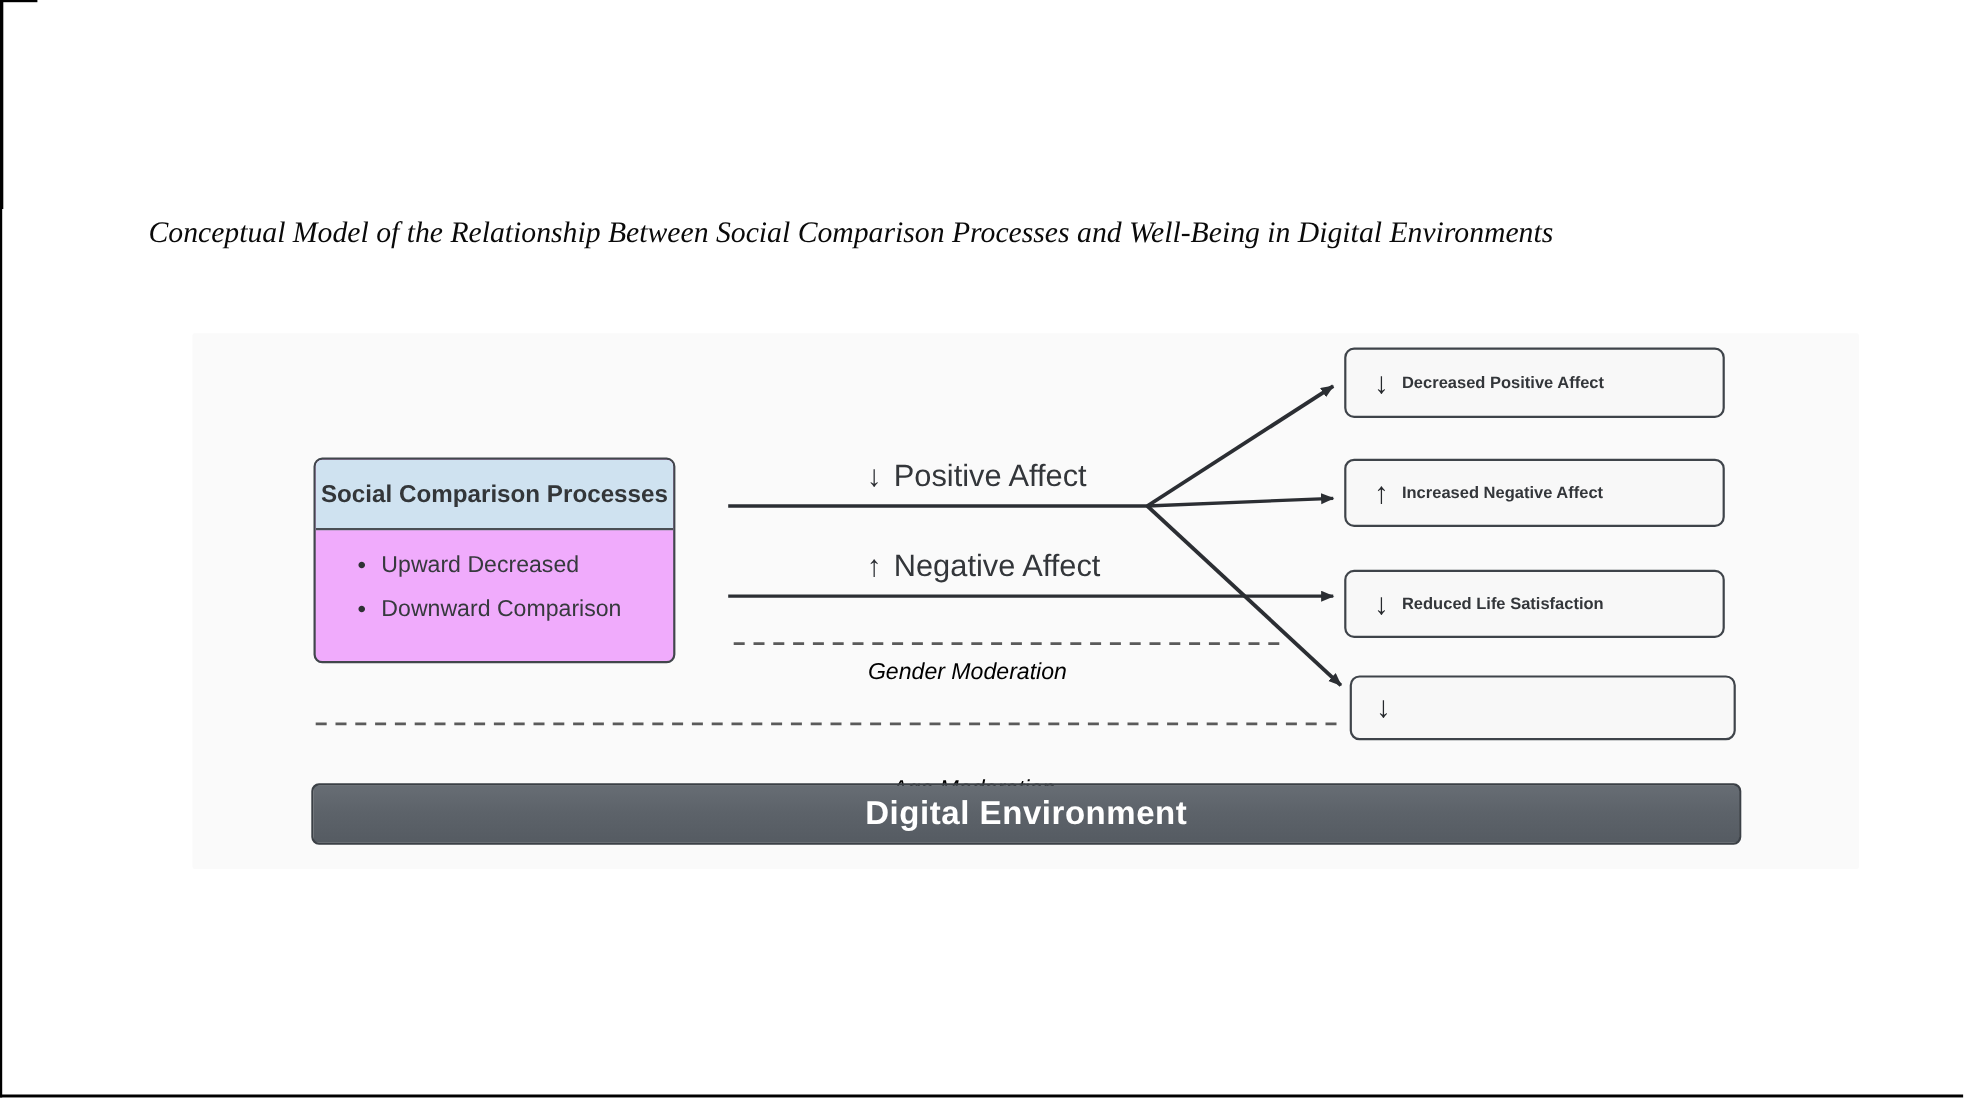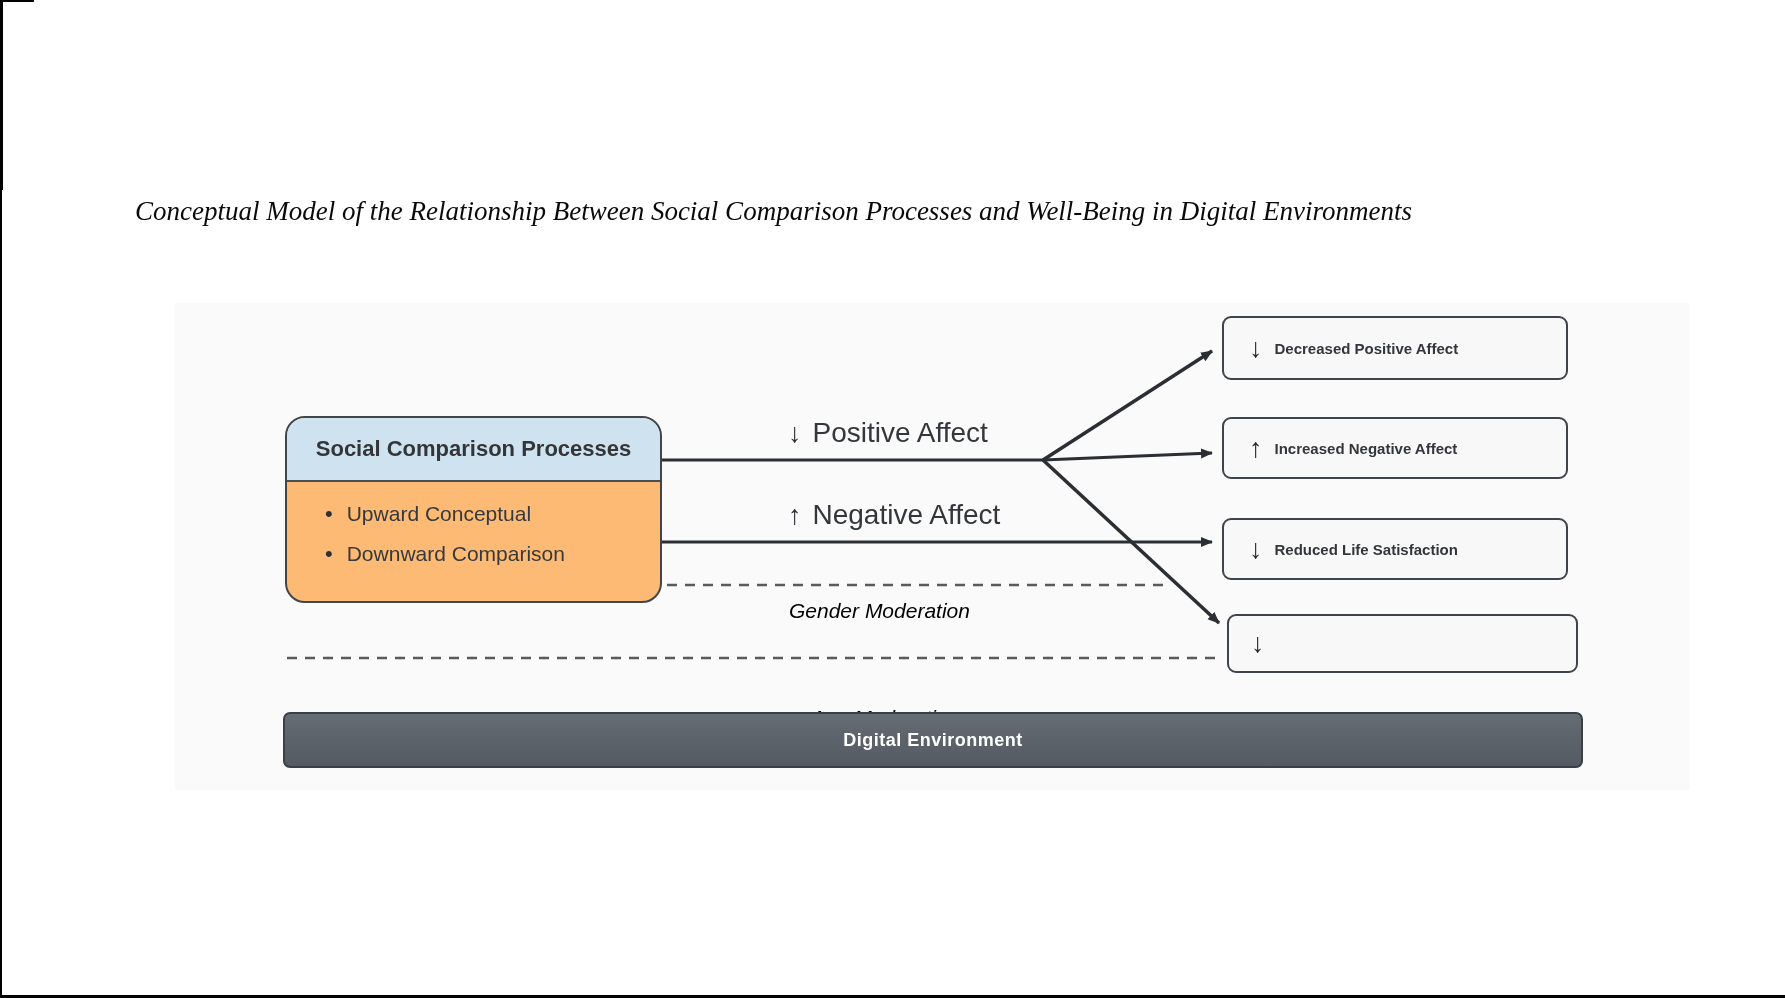--- a/index.html
+++ b/index.html
@@ -26,22 +26,22 @@
 
   .canvas-bg{
     position:absolute;left:175px;top:303px;width:1515px;height:487px;
     background:#fafafa;border-radius:2px;
   }
 
   .connectors{position:absolute;left:0;top:0;pointer-events:none;}
 
   
   .source-box{
-    position:absolute;left:285px;top:416px;width:377px;height:187px;
-    background:#fdba74;border:2.5px solid #41464c;border-radius:20px;
+    position:absolute;left:285px;top:416px;width:329px;height:187px;
+    background:#f0abfc;border:2.5px solid #41464c;border-radius:8px;
     box-sizing:border-box;overflow:hidden;
   }
   .source-header{
     height:62px;background:#cfe2f0;border-bottom:2px solid #4a4f55;
     display:flex;align-items:center;justify-content:center;
     font-size:22px;font-weight:700;color:#333639;
   }
   .source-body{padding:20px 0 0 38px;display:flex;flex-direction:column;gap:16px;}
   .bullet-item{display:flex;align-items:center;gap:14px;font-size:21px;color:#36393d;}
   .bullet{font-size:22px;line-height:1;color:#2e3134;}
@@ -77,21 +77,21 @@
   .outcome-4{left:1227px;top:614px;width:351px;height:59px;gap:9px;padding-left:22px;}
 
   
   .env-bar{
     position:absolute;left:283px;top:712px;width:1300px;height:56px;
     background:linear-gradient(180deg,#676d74 0%,#5d636a 45%,#555b62 100%);
     border:2px solid #3b4046;border-radius:7px;box-sizing:border-box;
     display:flex;align-items:center;justify-content:center;
   }
   .env-bar-label{
-    color:#ffffff;font-size:18px;font-weight:700;letter-spacing:0.5px;
+    color:#ffffff;font-size:30px;font-weight:700;letter-spacing:0.5px;
   }
 </style>
 </head>
 <body>
 
 <div class="screen">
 
   <div class="edge-left"></div>
   <div class="edge-left-thick"></div>
   <div class="edge-bottom"></div>
@@ -118,21 +118,21 @@
 
     <line x1="667" y1="585" x2="1170" y2="585" stroke="#5a5a5a" stroke-width="2.5" stroke-dasharray="10 8"></line>
     <line x1="287" y1="658" x2="1222" y2="658" stroke="#5a5a5a" stroke-width="2.5" stroke-dasharray="10 8"></line>
   </svg>
 
   <div class="source-box">
     <div class="source-header">Social Comparison Processes</div>
     <div class="source-body">
       <div class="bullet-item">
         <span class="bullet">•</span>
-        <span>Upward Conceptual</span>
+        <span>Upward Decreased</span>
       </div>
       <div class="bullet-item">
         <span class="bullet">•</span>
         <span>Downward Comparison</span>
       </div>
     </div>
   </div>
 
   <div class="mediator mediator-1">
     <span class="arrow-glyph">↓</span>

